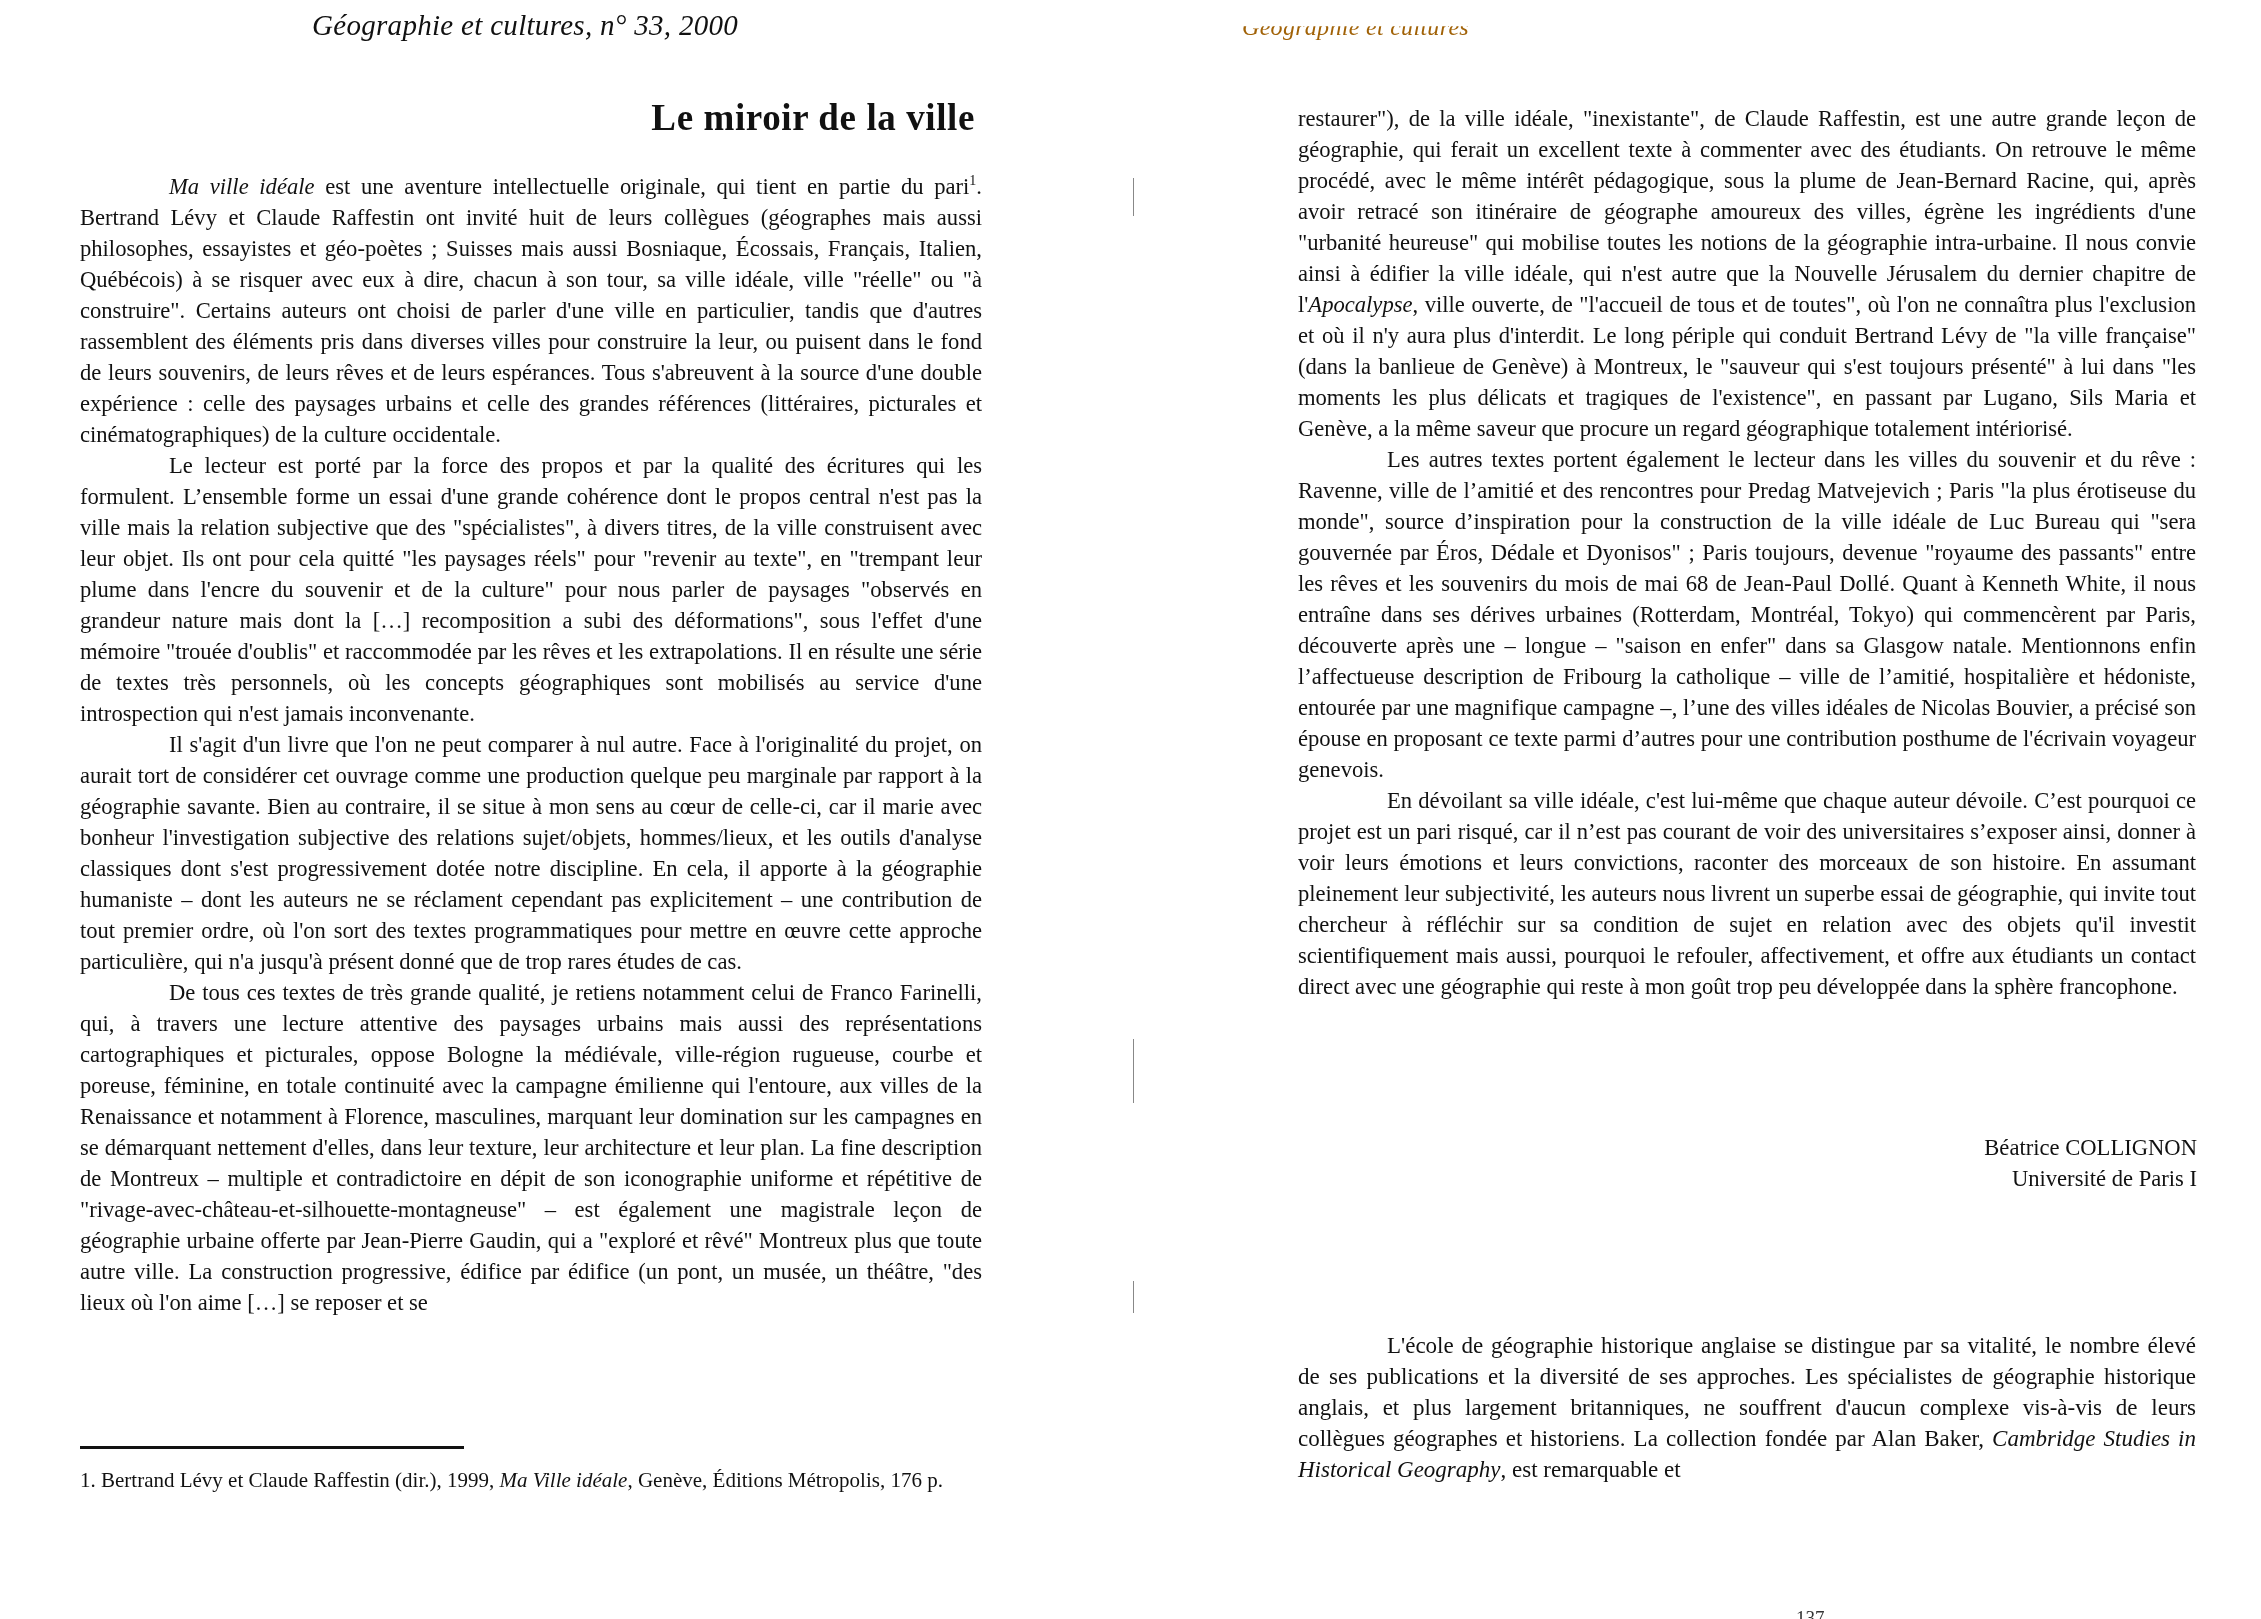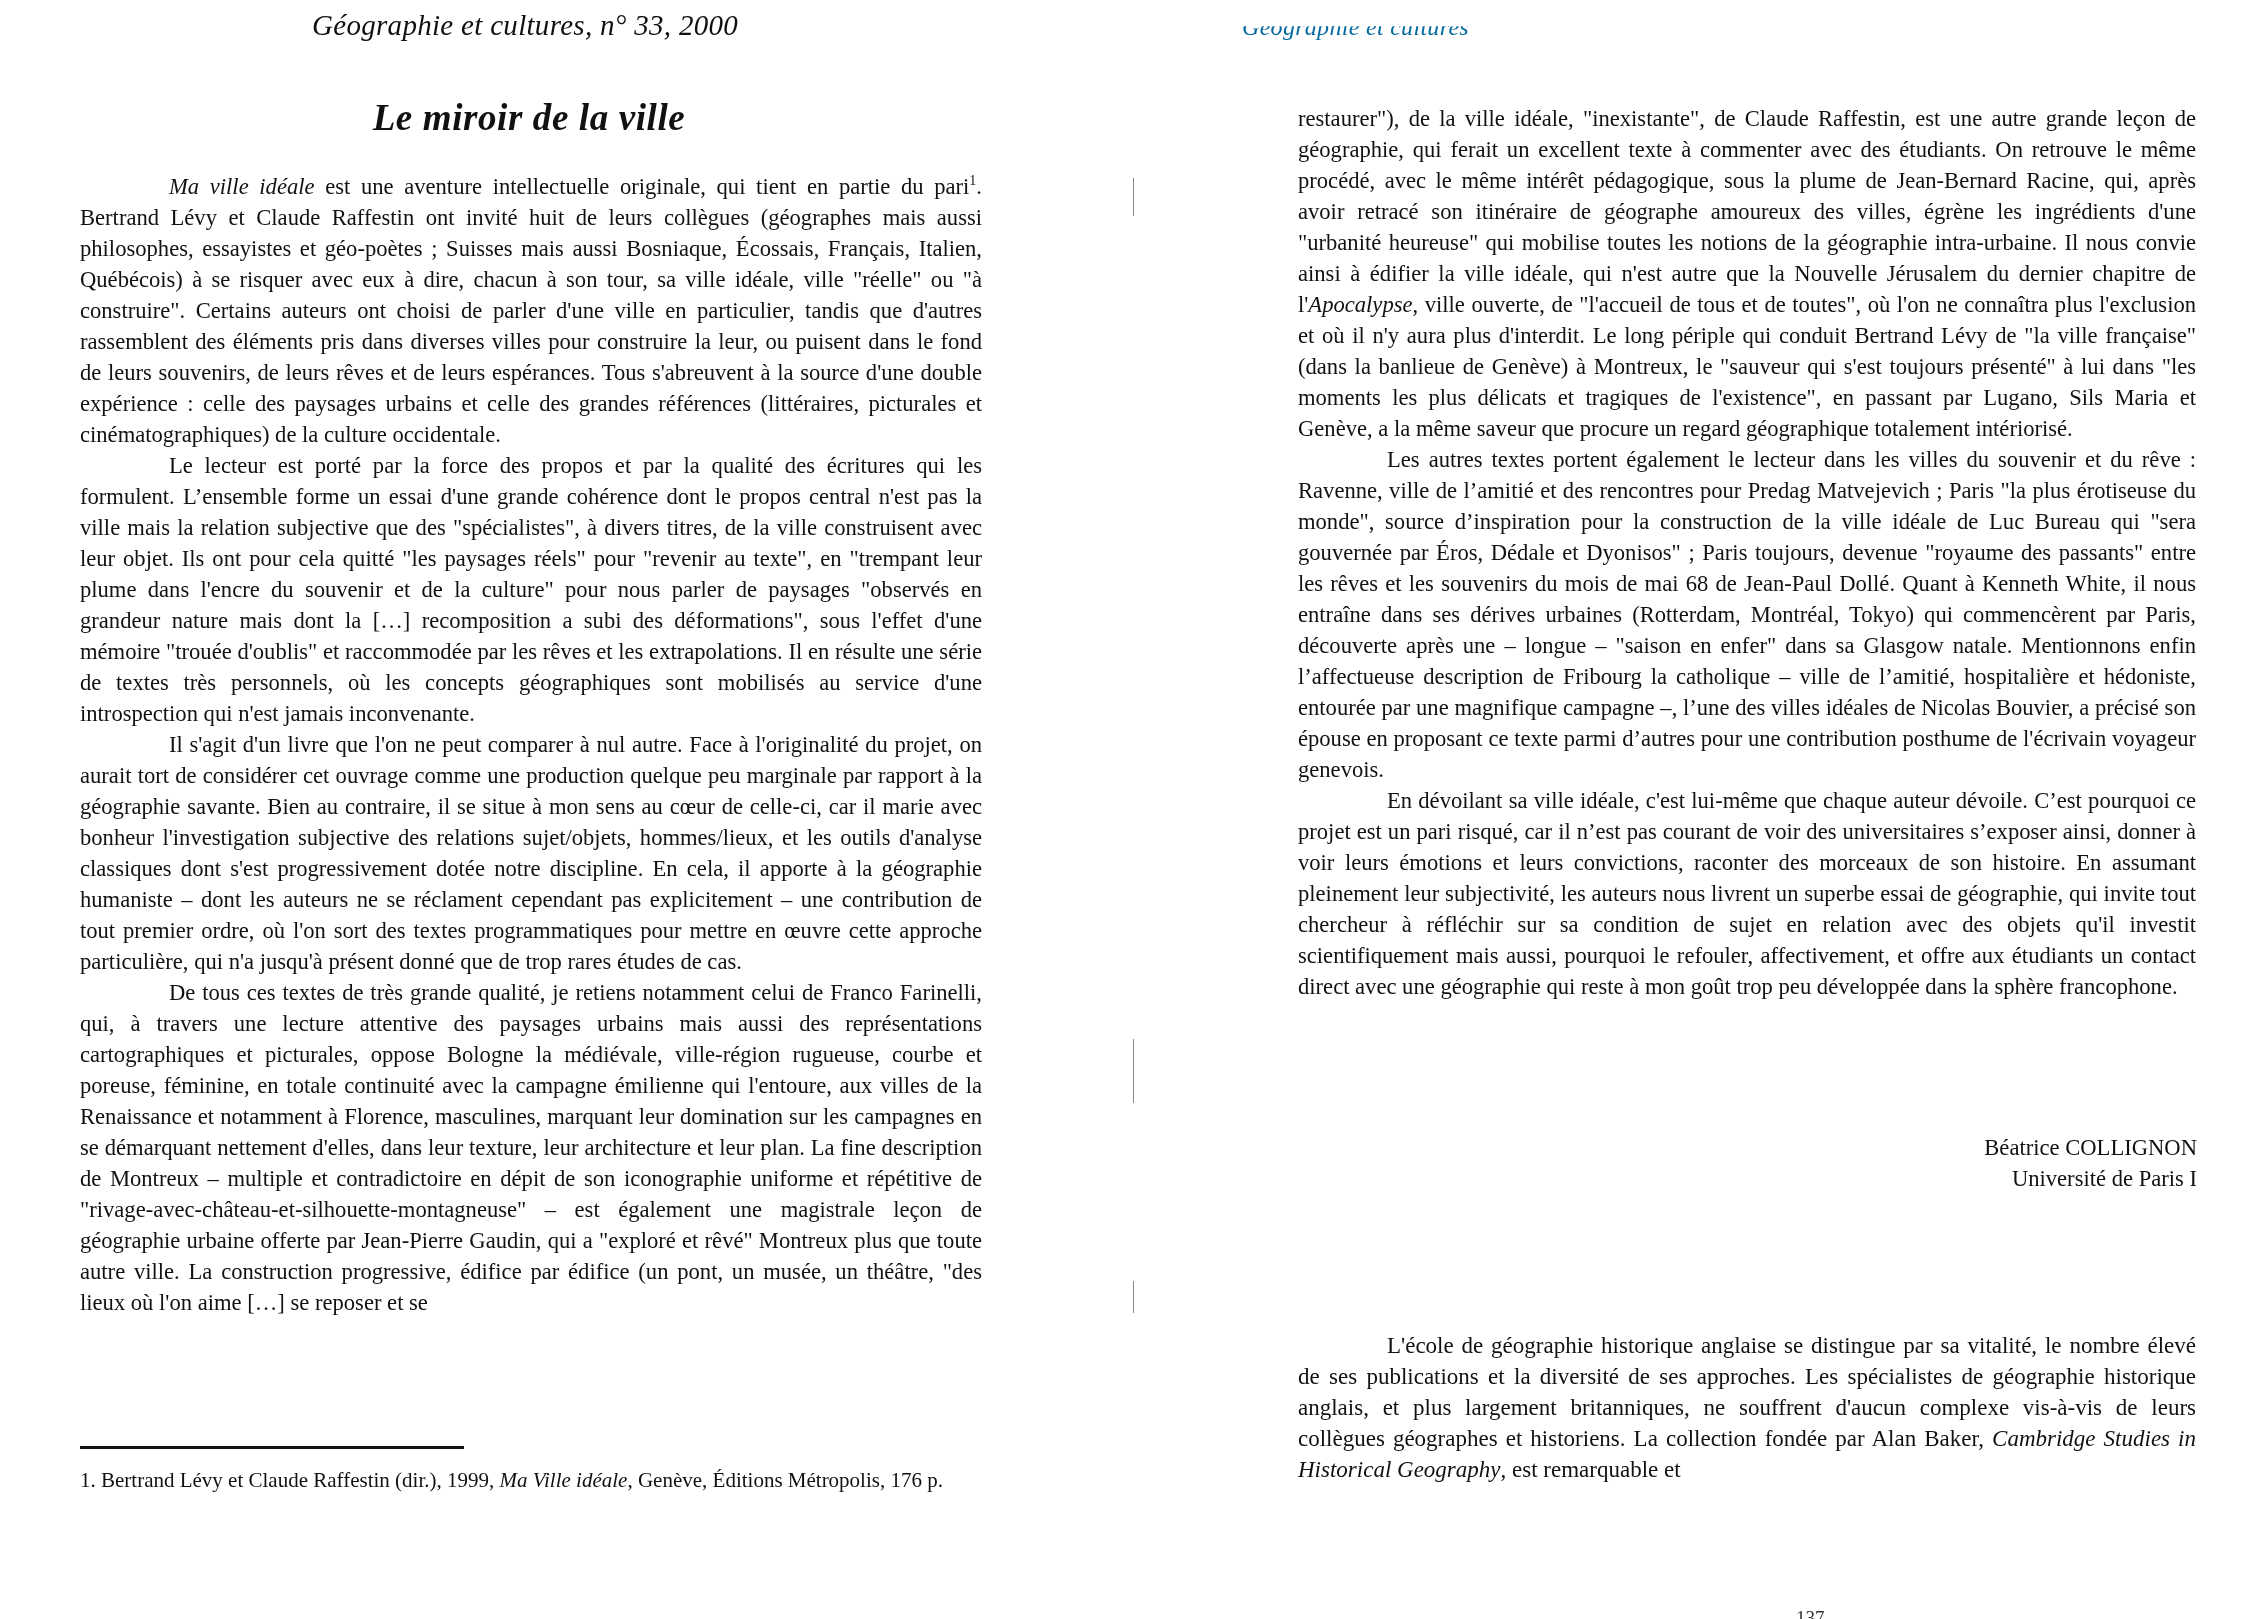--- a/index.html
+++ b/index.html
@@ -7,23 +7,23 @@
     width: 2261px; height: 1620px; position: relative; overflow: hidden;
     font-family: "Liberation Serif", "DejaVu Serif", serif; color: #111;
   }
   .page { position: absolute; top: 0; height: 1620px; }
   .page-left { left: 0; width: 1121px; padding-left: 40px; }
   .page-right { left: 1121px; width: 1140px; }
   .running-head {
     position: absolute; font-style: italic; font-size: 29px; letter-spacing: 0.3px;
   }
   .page-left .running-head { left: 312px; top: 9px; }
-  .page-right .running-head { left: 121px; top: 14px; font-size: 24px; color: #0369a1; clip-path: inset(45% 0 0 0); }
+  .page-right .running-head { left: 121px; top: 14px; font-size: 24px; color: #a16207; clip-path: inset(45% 0 0 0); }
   .title {
-    position: absolute; font-weight: bold; font-size: 37px; text-align: center; letter-spacing: 0.6px; font-style: italic;
+    position: absolute; font-weight: bold; font-size: 37px; text-align: right; letter-spacing: 0.6px;
   }
   .page-left .title { left: 83px; width: 892px; top: 96px; }
   .col {
     position: absolute; font-size: 22.6px; line-height: 31px; text-align: justify;
   }
   .page-left .col { left: 80px; width: 902px; top: 171px; }
   .page-right .col { left: 177px; width: 898px; top: 103px; }
   .col p { margin: 0; text-indent: 0; }
   .col p.indent { text-indent: 89px; }
   em { font-style: italic; }

